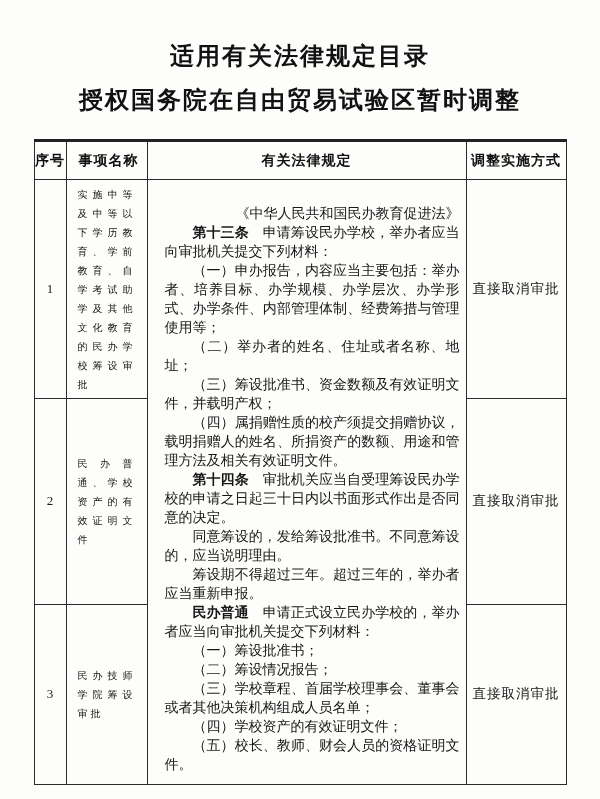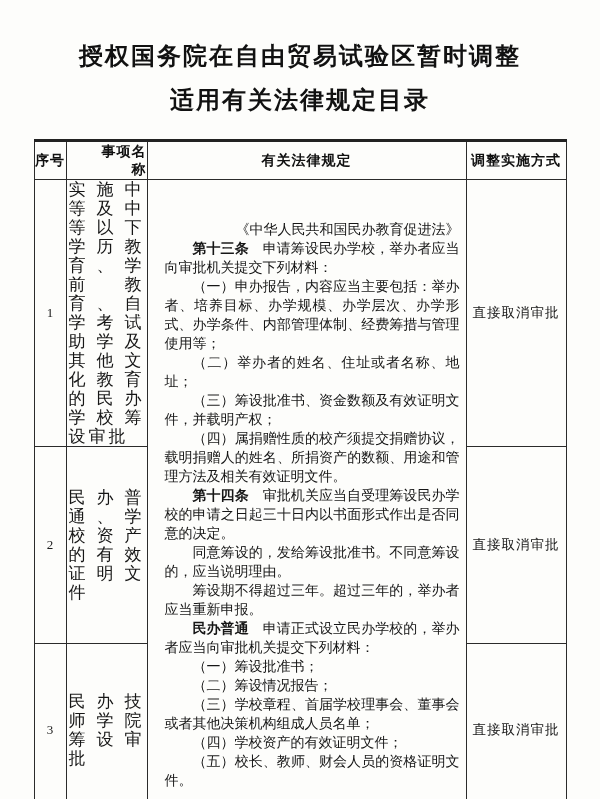--- a/index.html
+++ b/index.html
@@ -48,29 +48,29 @@
   tr.row-3 { height: 173px; }
 
   th.hdr {
     font-family: "Liberation Sans", "DejaVu Sans", sans-serif;
     font-weight: 700;
     font-size: 14px;
     text-align: center;
     letter-spacing: 1px;
     color: #111;
   }
-  th.hdr-name { text-align: right; padding-left: 24px; }
+  th.hdr-name { text-align: left; padding-left: 12px; }
 
   td.no-cell {
     text-align: center;
     font-size: 13px;
   }
   td.name-cell {
-    padding: 0 2px;
-    font-size: 17px;
+    padding: 0 11px;
+    font-size: 10px;
     line-height: 19px;
     letter-spacing: 3px;
     text-align: justify;
     color: #161616;
   }
   td.method-cell {
     text-align: center;
     font-size: 13.5px;
     letter-spacing: 1px;
     white-space: nowrap;
@@ -87,22 +87,22 @@
   .legal-cell p { text-align: justify; text-indent: 2em; }
   .legal-cell p.law-title { text-indent: 1em; text-align: right; }
   .legal-cell .lead { font-weight: 700; margin-right: 1em; margin-top: 48px; }
 </style>
 </head>
 <body>
 
 <div class="page">
 
   <div class="doc-title">
+    <div>适用有关法律规定目录</div>
     <div>授权国务院在自由贸易试验区暂时调整</div>
-    <div>适用有关法律规定目录</div>
   </div>
 
   <table class="catalog">
     <colgroup>
       <col class="c-no">
         <col class="c-name">
         <col class="c-legal">
         <col class="c-method">
     </colgroup>
     <tbody>

